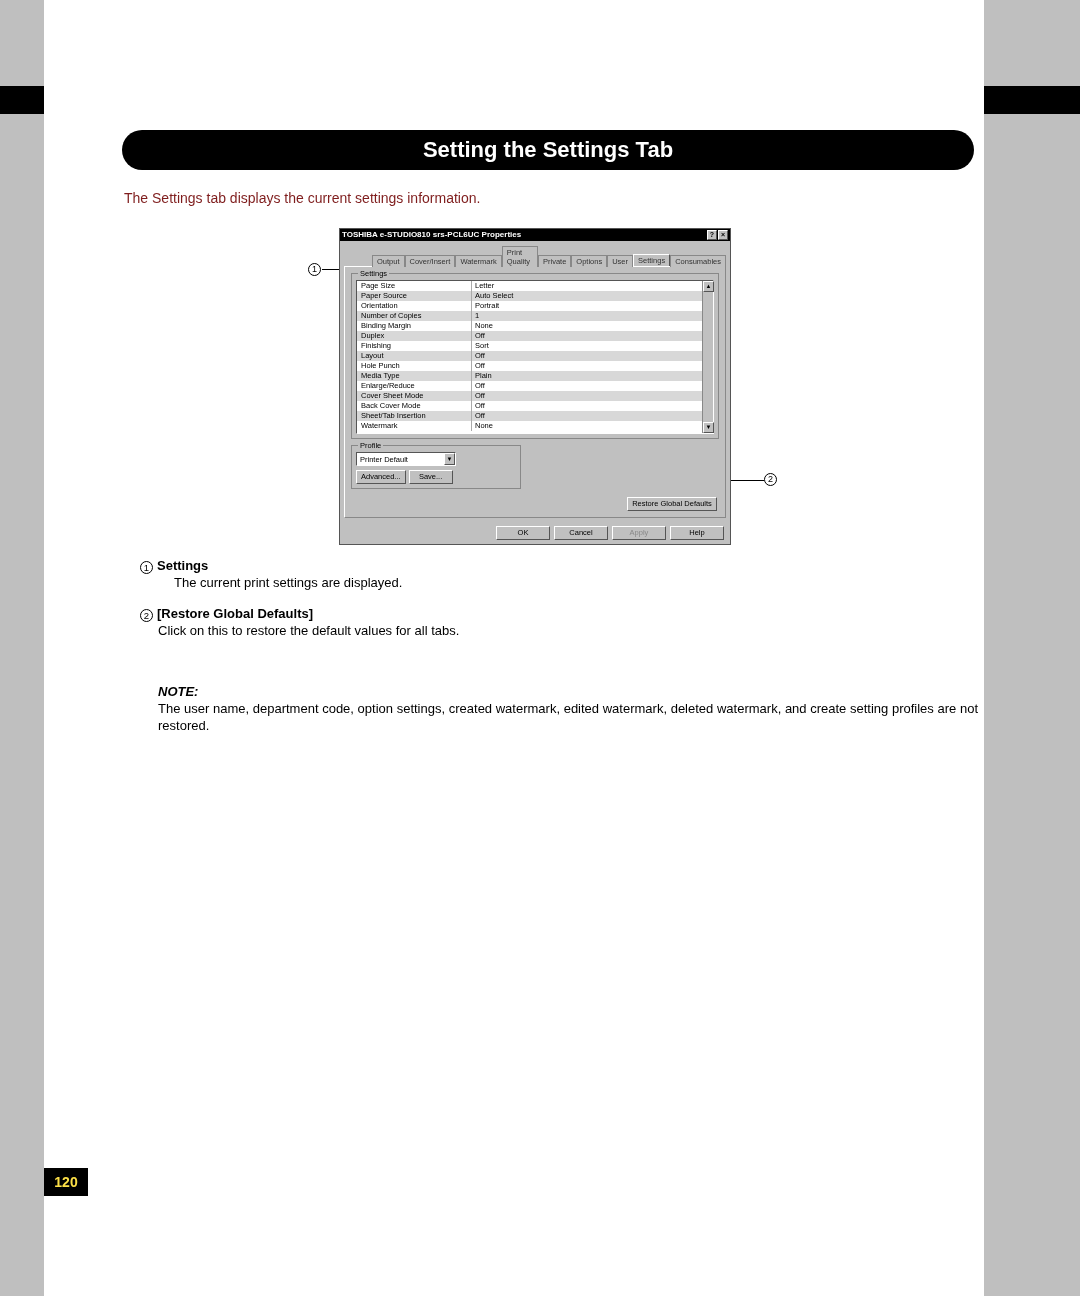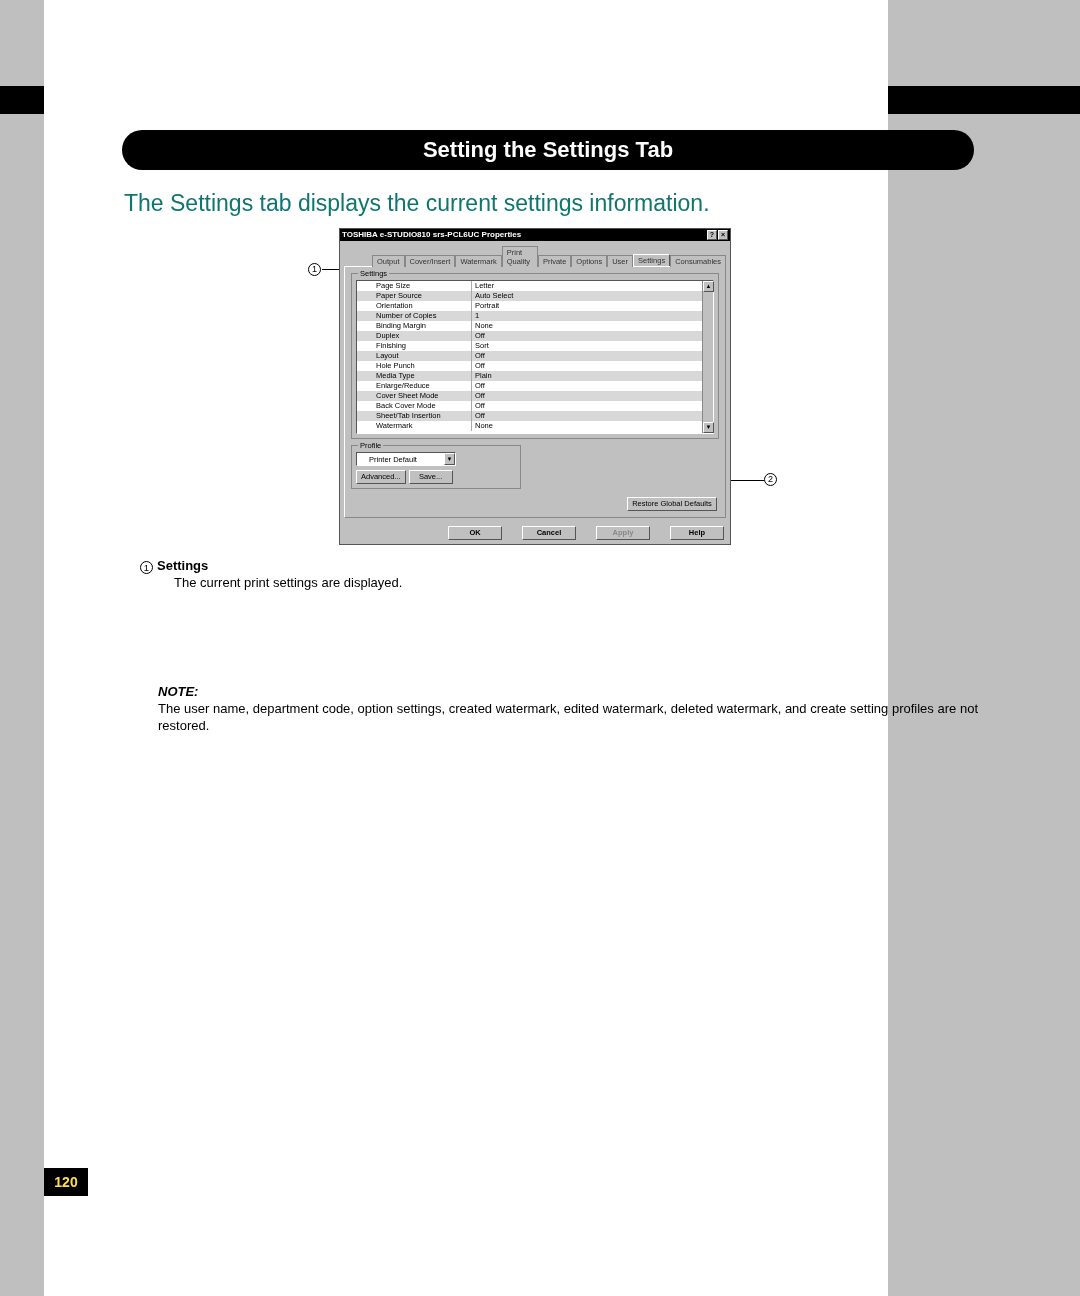--- a/index.html
+++ b/index.html
@@ -13,40 +13,40 @@
   }
   .black-band {
     position: absolute;
     top: 86px; left: 0;
     width: 1080px; height: 28px;
     background: #000;
   }
   .page {
     position: absolute;
     top: 0; left: 44px;
-    width: 844px; height: 1296px;
+    width: 940px; height: 1296px;
     background: #fff;
   }
   .section-title-pill {
     position: absolute;
     top: 130px; left: 78px;
     width: 852px; height: 40px;
     background: #000;
     border-radius: 20px;
     color: #fff;
     font-weight: bold;
     font-size: 22px;
     text-align: center;
     line-height: 40px;
   }
   .intro {
     position: absolute;
     top: 190px; left: 80px;
-    font-size: 23px;
-    color: #0f766e;
+    font-size: 14px;
+    color: #7f1d1d;
   }
   
   .dialog {
     position: absolute;
     top: 228px; left: 295px;
     width: 392px;
     border: 1px solid #555;
     background: #c0c0c0;
     font-family: "MS Sans Serif", Tahoma, Arial, sans-serif;
     font-size: 8px;
@@ -117,44 +117,43 @@
   }
   .settings-box {
     border: 1px solid #555; border-right-color:#fff; border-bottom-color:#fff;
     background: #fff;
     position: relative;
   }
   .settings-inner { height: 152px; }
   .row { display:flex; font-size:7.5px; height:10px; line-height:10px; }
   .row.odd { background:#fff; }
   .row.even { background:#d8d8d8; }
-  .cell-name { width: 115px; padding-left: 19px; border-right:1px solid #aaa; }
+  .cell-name { width: 115px; padding-left: 4px; border-right:1px solid #aaa; }
   .cell-val { flex:1; padding-left: 3px; }
   .scroll-col { position:absolute; right:0; top:0; width:11px; height:100%; background:#c0c0c0; border-left:1px solid #888; }
   .scroll-btn { width:11px; height:11px; background:#c0c0c0; border:1px solid #fff; border-right-color:#555; border-bottom-color:#555; font-size:6px; text-align:center; line-height:9px; }
   .scroll-btn.down { position:absolute; bottom:0; }
   .dropdown {
     display:inline-flex; align-items:center;
     width: 100px; height:14px;
     background:#fff; border:1px solid #555; border-right-color:#fff; border-bottom-color:#fff;
-    font-size:7.5px; padding-left:12px;
+    font-size:7.5px; padding-left:3px;
   }
   .dropdown .dd-btn { margin-left:auto; width:11px; height:12px; background:#c0c0c0; border:1px solid #fff; border-right-color:#555; border-bottom-color:#555; text-align:center; font-size:6px; line-height:10px; }
   .btn {
     display:inline-block; min-width:54px; height:14px;
     background:#c0c0c0; border:1px solid #fff; border-right-color:#555; border-bottom-color:#555;
     font-size:7.5px; text-align:center; line-height:12px; padding: 0 4px;
   }
   .btn.disabled { color:#888; }
   .btn-row-profile { margin-top:4px; display:flex; gap:3px; }
   .restore-row { text-align: right; padding: 2px 2px 0 0; }
   .bottom-btns {
-    display:flex; justify-content:flex-end; gap:20px;
+    display:flex; justify-content:flex-end; gap:4px;
     padding: 4px 6px;
-    font-weight: bold;
   }
   
   .callout {
     position:absolute;
     width:13px; height:13px; border:1px solid #000; border-radius:50%;
     font-size:9px; text-align:center; line-height:11px;
     background:#fff;
   }
   .callout-line { position:absolute; background:#000; height:1px; }
   
@@ -309,20 +308,26 @@
     </div>
   </div>
 
   <div class="desc-block" style="top:558px;">
     <div class="label-line">
       <span class="inline-circ">1</span><b>Settings</b>
     </div>
     <div style="margin-left:34px;">The current print settings are displayed.</div>
   </div>
 
+  <div class="desc-block" style="top:606px;">
+    <div class="label-line">
+      <span class="inline-circ">2</span><b>[Restore Global Defaults]</b>
+    </div>
+    <div style="margin-left:18px;">Click on this to restore the default values for all tabs.</div>
+  </div>
 
   <div class="desc-block" style="top:660px; left:114px;margin-top:24px;">
     <div class="note">NOTE:</div>
     <div class="note-body">The user name, department code, option settings, created watermark, edited watermark, deleted watermark, and create setting profiles are not restored.</div>
   </div>
 
 </div>
 
 <div class="page-num">120</div>
 

